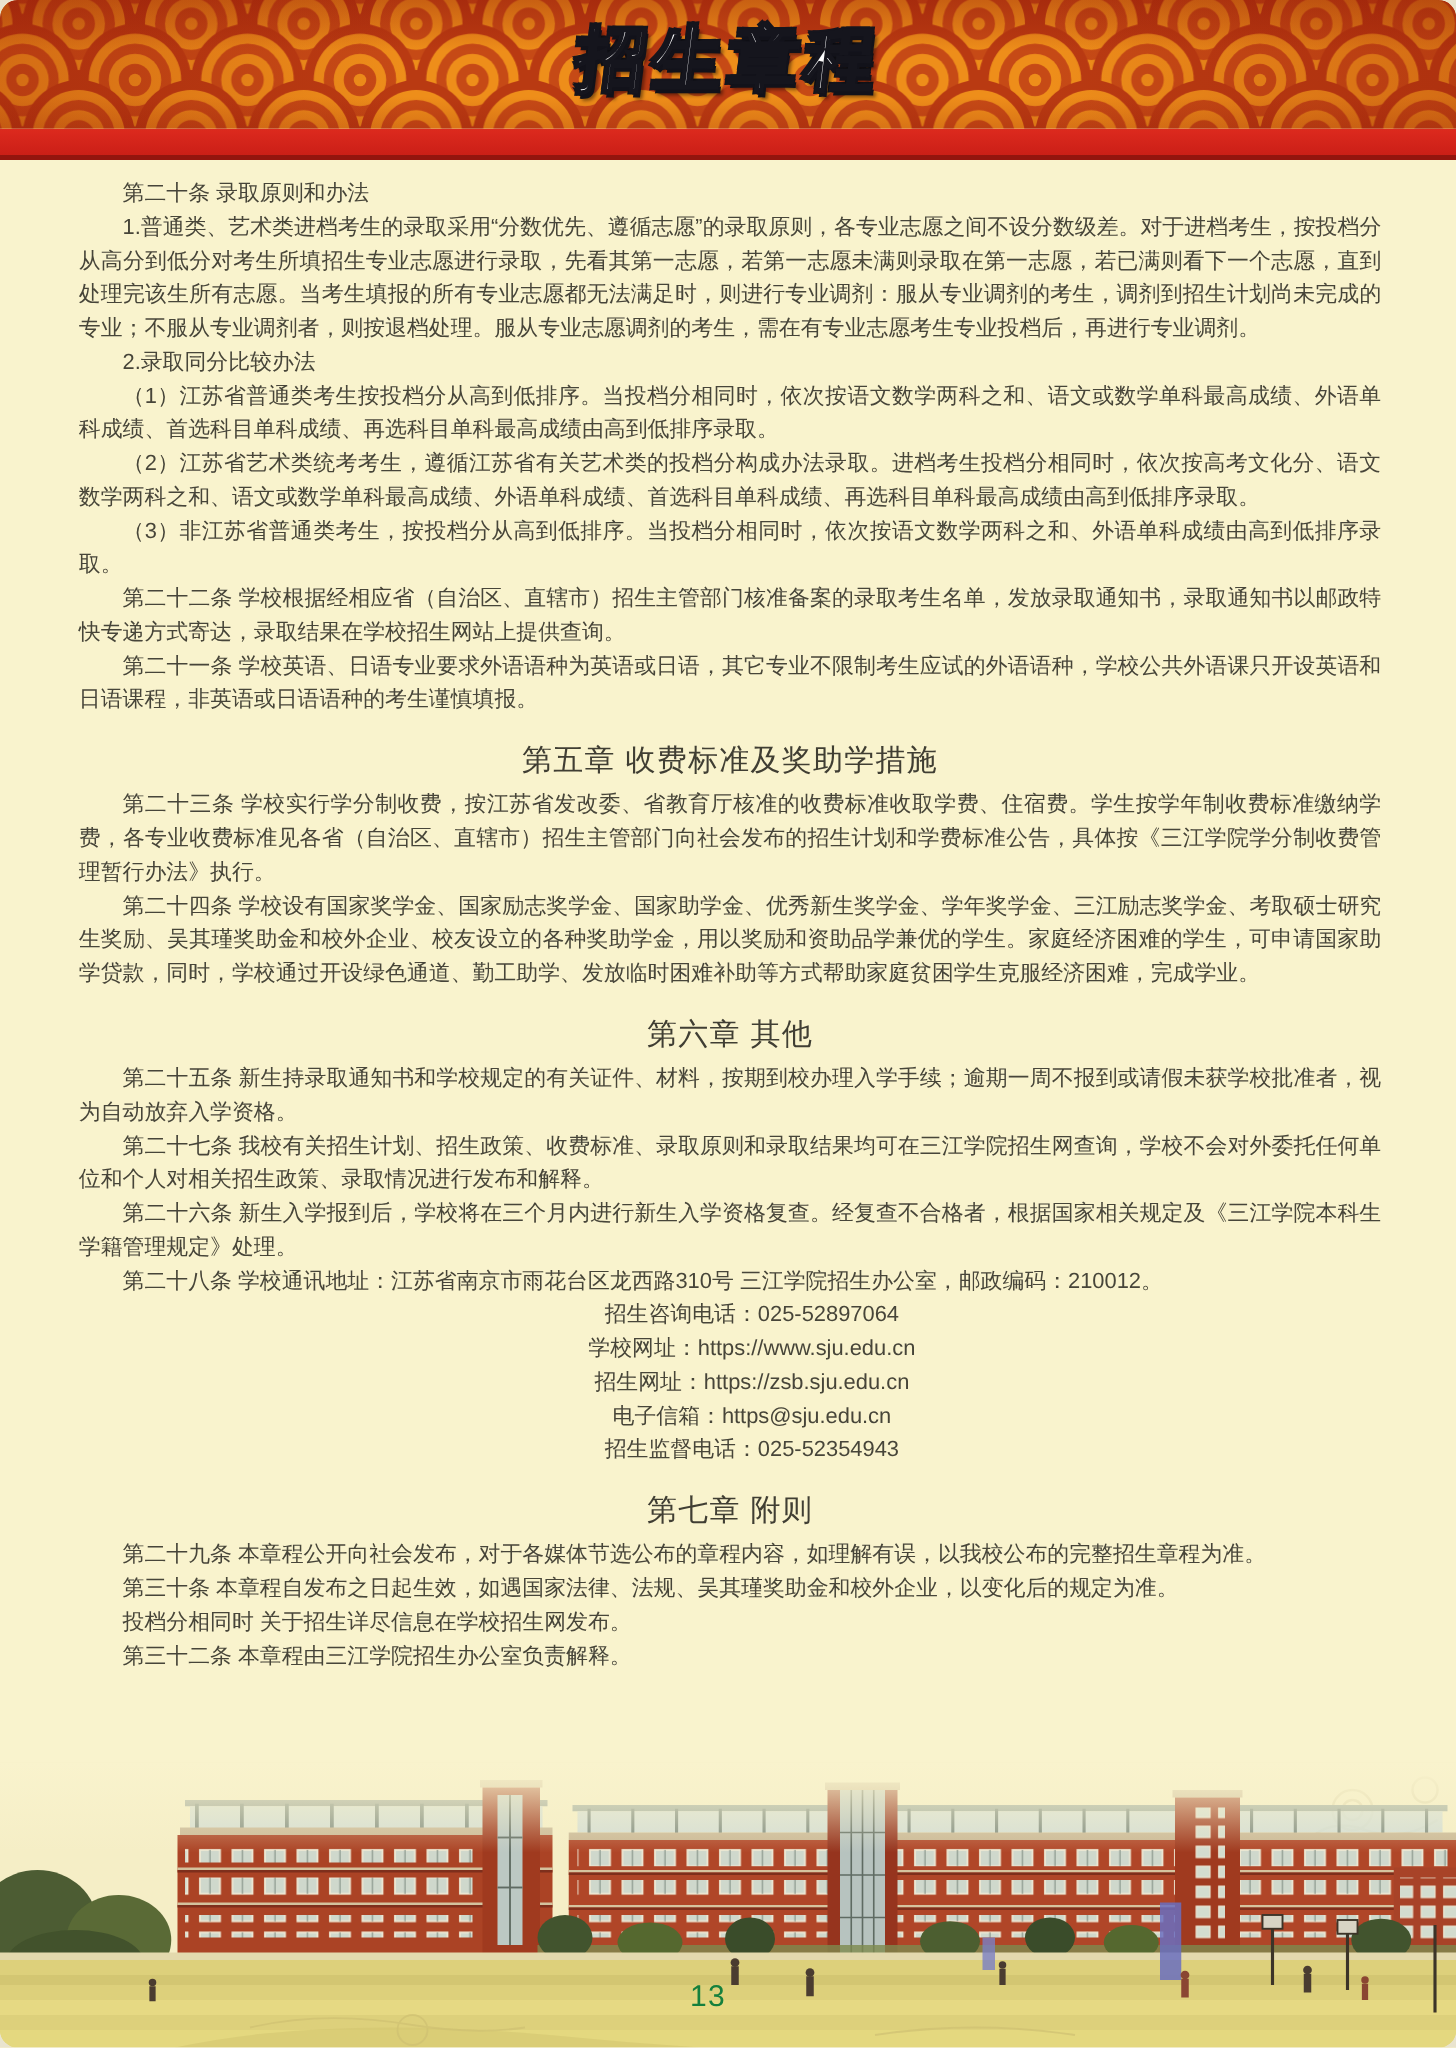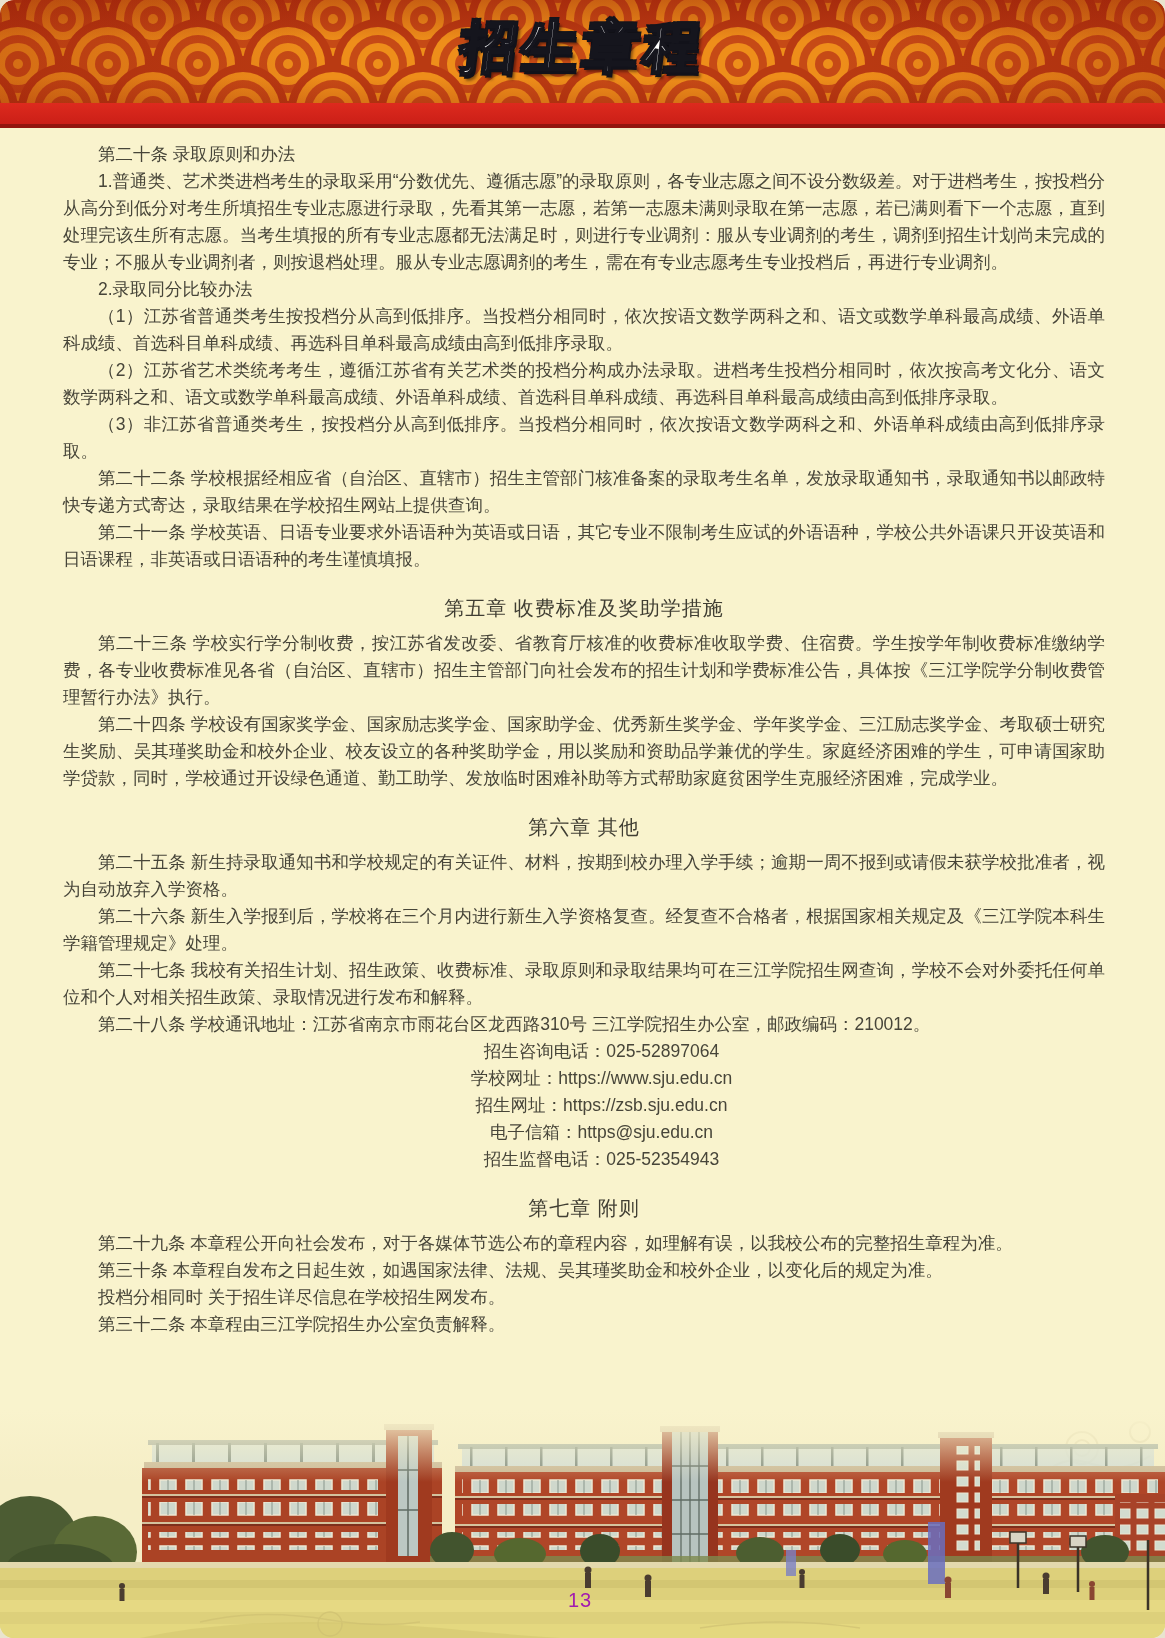--- a/index.html
+++ b/index.html
@@ -56,39 +56,39 @@
     text-indent:2em;
     text-align:justify;
   }
   .contact-line{
     margin:0;
     text-indent:2em;
     text-align:center;
   }
   .chapter{
     margin:22px 0 8px 0;
-    font-size:20px;
+    font-size:24px;
     font-weight:normal;
     text-align:center;
     color:#403e33;
     letter-spacing:1px;
   }
   
   .photo{
     position:absolute;
     left:0;right:0;bottom:0;
     height:228px;
     z-index:1;
   }
   .photo svg{display:block;}
   .page-number{
     position:absolute;
-    left:568px;bottom:26px;
-    font-size:20px;
-    color:#a21caf;
+    left:552px;bottom:26px;
+    font-size:24px;
+    color:#15803d;
     z-index:3;
     letter-spacing:1px;
   }
 </style>
 </head>
 <body>
 
 <div class="page">
 
   <header class="banner">
@@ -138,22 +138,22 @@
     <p class="para">（1）江苏省普通类考生按投档分从高到低排序。当投档分相同时，依次按语文数学两科之和、语文或数学单科最高成绩、外语单科成绩、首选科目单科成绩、再选科目单科最高成绩由高到低排序录取。</p>
     <p class="para">（2）江苏省艺术类统考考生，遵循江苏省有关艺术类的投档分构成办法录取。进档考生投档分相同时，依次按高考文化分、语文数学两科之和、语文或数学单科最高成绩、外语单科成绩、首选科目单科成绩、再选科目单科最高成绩由高到低排序录取。</p>
     <p class="para">（3）非江苏省普通类考生，按投档分从高到低排序。当投档分相同时，依次按语文数学两科之和、外语单科成绩由高到低排序录取。</p>
     <p class="para">第二十二条 学校根据经相应省（自治区、直辖市）招生主管部门核准备案的录取考生名单，发放录取通知书，录取通知书以邮政特快专递方式寄达，录取结果在学校招生网站上提供查询。</p>
     <p class="para">第二十一条 学校英语、日语专业要求外语语种为英语或日语，其它专业不限制考生应试的外语语种，学校公共外语课只开设英语和日语课程，非英语或日语语种的考生谨慎填报。</p>
     <h2 class="chapter">第五章 收费标准及奖助学措施</h2>
     <p class="para">第二十三条 学校实行学分制收费，按江苏省发改委、省教育厅核准的收费标准收取学费、住宿费。学生按学年制收费标准缴纳学费，各专业收费标准见各省（自治区、直辖市）招生主管部门向社会发布的招生计划和学费标准公告，具体按《三江学院学分制收费管理暂行办法》执行。</p>
     <p class="para">第二十四条 学校设有国家奖学金、国家励志奖学金、国家助学金、优秀新生奖学金、学年奖学金、三江励志奖学金、考取硕士研究生奖励、吴其瑾奖助金和校外企业、校友设立的各种奖助学金，用以奖励和资助品学兼优的学生。家庭经济困难的学生，可申请国家助学贷款，同时，学校通过开设绿色通道、勤工助学、发放临时困难补助等方式帮助家庭贫困学生克服经济困难，完成学业。</p>
     <h2 class="chapter">第六章 其他</h2>
     <p class="para">第二十五条 新生持录取通知书和学校规定的有关证件、材料，按期到校办理入学手续；逾期一周不报到或请假未获学校批准者，视为自动放弃入学资格。</p>
+    <p class="para">第二十七条 我校有关招生计划、招生政策、收费标准、录取原则和录取结果均可在三江学院招生网查询，学校不会对外委托任何单位和个人对相关招生政策、录取情况进行发布和解释。</p>
     <p class="para">第二十六条 新生入学报到后，学校将在三个月内进行新生入学资格复查。经复查不合格者，根据国家相关规定及《三江学院本科生学籍管理规定》处理。</p>
-    <p class="para">第二十七条 我校有关招生计划、招生政策、收费标准、录取原则和录取结果均可在三江学院招生网查询，学校不会对外委托任何单位和个人对相关招生政策、录取情况进行发布和解释。</p>
     <p class="para">第二十八条 学校通讯地址：江苏省南京市雨花台区龙西路310号 三江学院招生办公室，邮政编码：210012。</p>
     <p class="contact-line">招生咨询电话：025-52897064</p>
     <p class="contact-line">学校网址：https://www.sju.edu.cn</p>
     <p class="contact-line">招生网址：https://zsb.sju.edu.cn</p>
     <p class="contact-line">电子信箱：https@sju.edu.cn</p>
     <p class="contact-line">招生监督电话：025-52354943</p>
     <h2 class="chapter">第七章 附则</h2>
     <p class="para">第二十九条 本章程公开向社会发布，对于各媒体节选公布的章程内容，如理解有误，以我校公布的完整招生章程为准。</p>
     <p class="para">第三十条 本章程自发布之日起生效，如遇国家法律、法规、吴其瑾奖助金和校外企业，以变化后的规定为准。</p>
     <p class="para">投档分相同时 关于招生详尽信息在学校招生网发布。</p>

